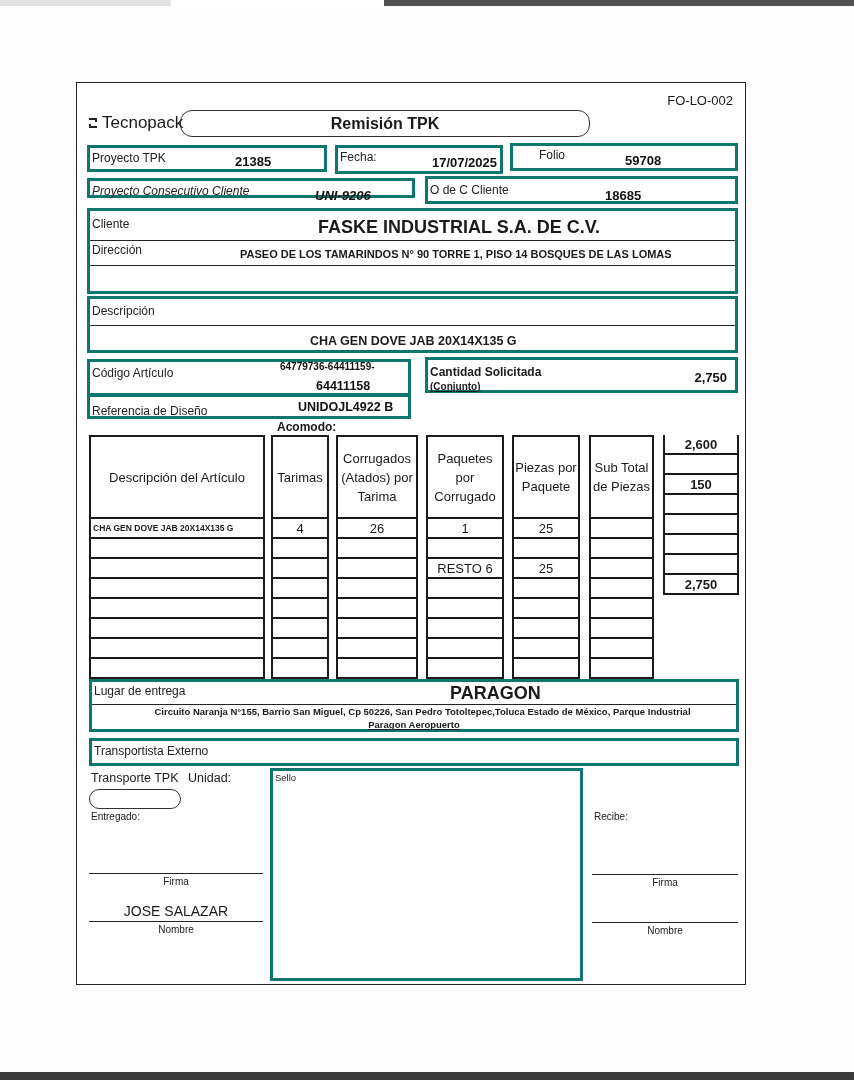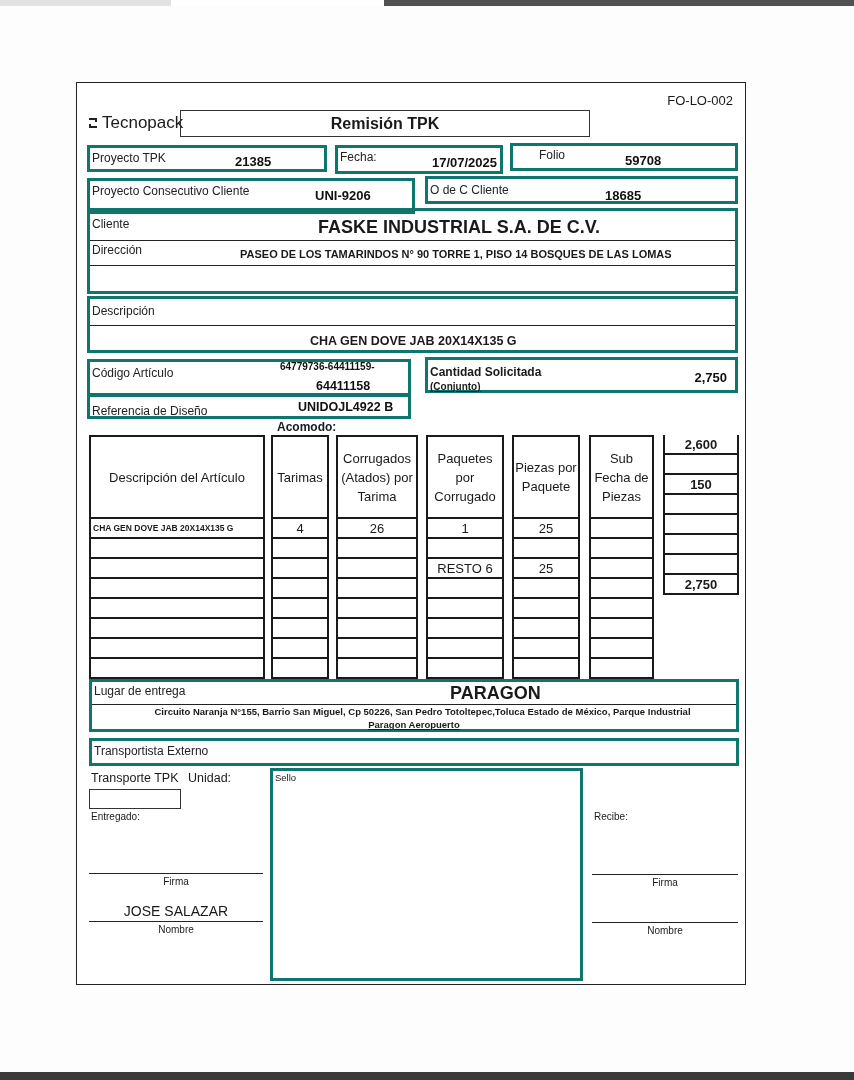--- a/index.html
+++ b/index.html
@@ -1,21 +1,21 @@
 <!DOCTYPE html>
 <html><head>
   <meta charset="utf-8">
   <style>
     * { box-sizing: border-box; margin: 0; padding: 0; }
     html, body { width: 854px; height: 1080px; background: #fdfdfd; overflow: hidden; }
     body { font-family: "Liberation Sans", sans-serif; color: #1a1a1a; position: relative; }
     .edge-top { position: absolute; left: 0; top: 0; width: 854px; height: 6px; background: linear-gradient(90deg, #ddd 0 20%, #fff 20% 45%, #333 45% 100%); opacity: .85; }
     .edge-bottom { position: absolute; left: 0; bottom: 0; width: 854px; height: 8px; background: #3a3a3a; }
     .page { position: absolute; left: 76px; top: 82px; width: 670px; height: 903px; border: 1.5px solid #222; background: #fff; }
-    .abs { position: absolute; }
+    .abs { position: absolute; border-radius: 12px; }
     .box { position: absolute; border: 3px solid #0f766e; }
     .label { font-size: 12px; color: #222; }
     .val { font-weight: bold; font-size: 13px; color: #111; }
     .code { position: absolute; right: 12px; top: 10px; font-size: 13px; }
     .logo { position: absolute; left: 10px; top: 30px; font-size: 17px; display: flex; align-items: center; gap: 3px; }
     .logo svg { width: 12px; height: 12px; }
     .title-box { left: 103px; top: 27px; width: 410px; height: 27px; border: 1.5px solid #333; display: flex; align-items: center; justify-content: center; font-size: 16px; font-weight: bold; }
     .col { position: absolute; top: 352px; }
     .hdr { border: 2px solid #1a1a1a; height: 84px; display: flex; align-items: center; justify-content: center; text-align: center; font-size: 13px; line-height: 19px; }
     .cell { border: 2px solid #1a1a1a; border-top: none; height: 20px; display: flex; align-items: center; justify-content: center; font-size: 13px; }
@@ -49,21 +49,21 @@
   </div>
   <div class="box" style="left:258px; top:62px; width:168px; height:29px;">
     <span class="abs label" style="left:2px; top:2px;">Fecha:</span>
     <span class="abs val" style="right:3px; top:7px;">17/07/2025</span>
   </div>
   <div class="box" style="left:433px; top:60px; width:228px; height:28px;">
     <span class="abs label" style="left:2px; top:2px;margin-left:24px;">Folio</span>
     <span class="abs val" style="left:112px; top:7px;">59708</span>
   </div>
 
-  <div class="box" style="left:10px; top:95px; width:328px; height:36px;">
+  <div class="box" style="left:10px; top:95px; width:328px; height:20px;font-style:italic;">
     <span class="abs label" style="left:2px; top:3px;">Proyecto Consecutivo Cliente</span>
     <span class="abs val" style="left:225px; top:7px;">UNI-9206</span>
   </div>
   <div class="box" style="left:348px; top:93px; width:313px; height:28px;">
     <span class="abs label" style="left:2px; top:4px;">O de C Cliente</span>
     <span class="abs val" style="left:177px; top:9px;">18685</span>
   </div>
 
   <div class="box" style="left:10px; top:125px; width:651px; height:86px;">
     <span class="abs label" style="left:2px; top:6px;">Cliente</span>
@@ -146,21 +146,21 @@
     <div class="cell">25</div>
     <div class="cell"></div>
     <div class="cell">25</div>
     <div class="cell"></div>
     <div class="cell"></div>
     <div class="cell"></div>
     <div class="cell"></div>
     <div class="cell"></div>
   </div>
   <div class="col" style="left:512px; width:65px;">
-    <div class="hdr">Sub Fecha de Piezas</div>
+    <div class="hdr">Sub Total de Piezas</div>
     <div class="cell"></div>
     <div class="cell"></div>
     <div class="cell"></div>
     <div class="cell"></div>
     <div class="cell"></div>
     <div class="cell"></div>
     <div class="cell"></div>
     <div class="cell"></div>
   </div>
   <div class="col" style="left:586px; width:76px;">

